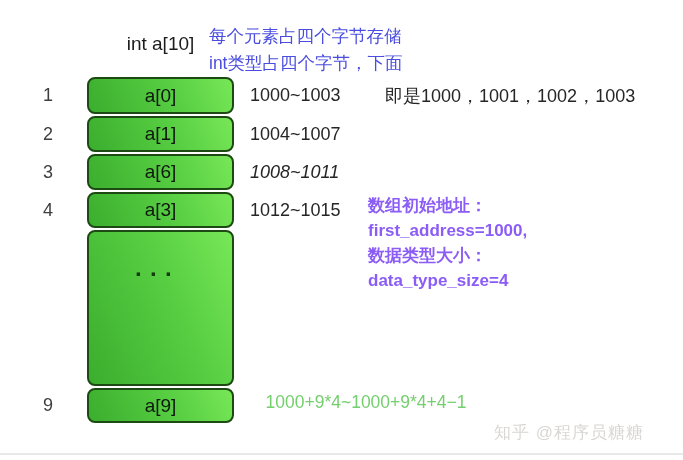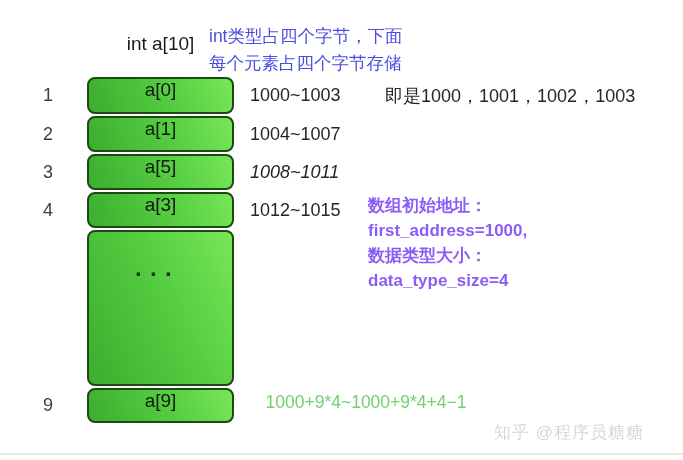--- a/index.html
+++ b/index.html
@@ -35,21 +35,21 @@
     color: #3e3e3e;
   }
   .box {
     position: absolute;
     left: 87px; width: 147px;
     box-sizing: border-box;
     border: 2px solid #1c4a12;
     border-radius: 8px;
     background: linear-gradient(65deg, #3bae2e 0%, #55cc41 55%, #77e757 100%);
     display: flex;
-    align-items: flex-start;
+    align-items: center;
     justify-content: center;
     font-size: 19px;
     color: #101810;
   }
   .box .dots {
     position: absolute;
     top: 28px; left: 0; right: 6px;
     text-align: center;
     font-size: 24px;
     font-weight: bold;
@@ -107,38 +107,38 @@
   }
 </style>
 </head>
 <body>
 
 <div class="canvas">
 
   <div class="title">int a[10]</div>
 
   <div class="blue-note">
+    <div>每个元素占四个字节存储</div>
     <div>int类型占四个字节，下面</div>
-    <div>每个元素占四个字节存储</div>
   </div>
 
   <div class="idx" style="top:77px;  height:37px; line-height:37px;">1</div>
   <div class="idx" style="top:116px; height:36px; line-height:36px;">2</div>
   <div class="idx" style="top:154px; height:36px; line-height:36px;">3</div>
   <div class="idx" style="top:192px; height:36px; line-height:36px;">4</div>
   <div class="idx" style="top:388px; height:35px; line-height:35px;">9</div>
 
   <div class="box" style="top:77px;  height:37px;">
     <span>a[0]</span>
   </div>
   <div class="box" style="top:116px; height:36px;">
     <span>a[1]</span>
   </div>
   <div class="box" style="top:154px; height:36px;">
-    <span>a[5]</span>
+    <span>a[6]</span>
   </div>
   <div class="box" style="top:192px; height:36px;">
     <span>a[3]</span>
   </div>
   <div class="box" style="top:230px; height:156px;">
     <span class="dots">···</span>
   </div>
   <div class="box" style="top:388px; height:35px;">
     <span>a[9]</span>
   </div>

